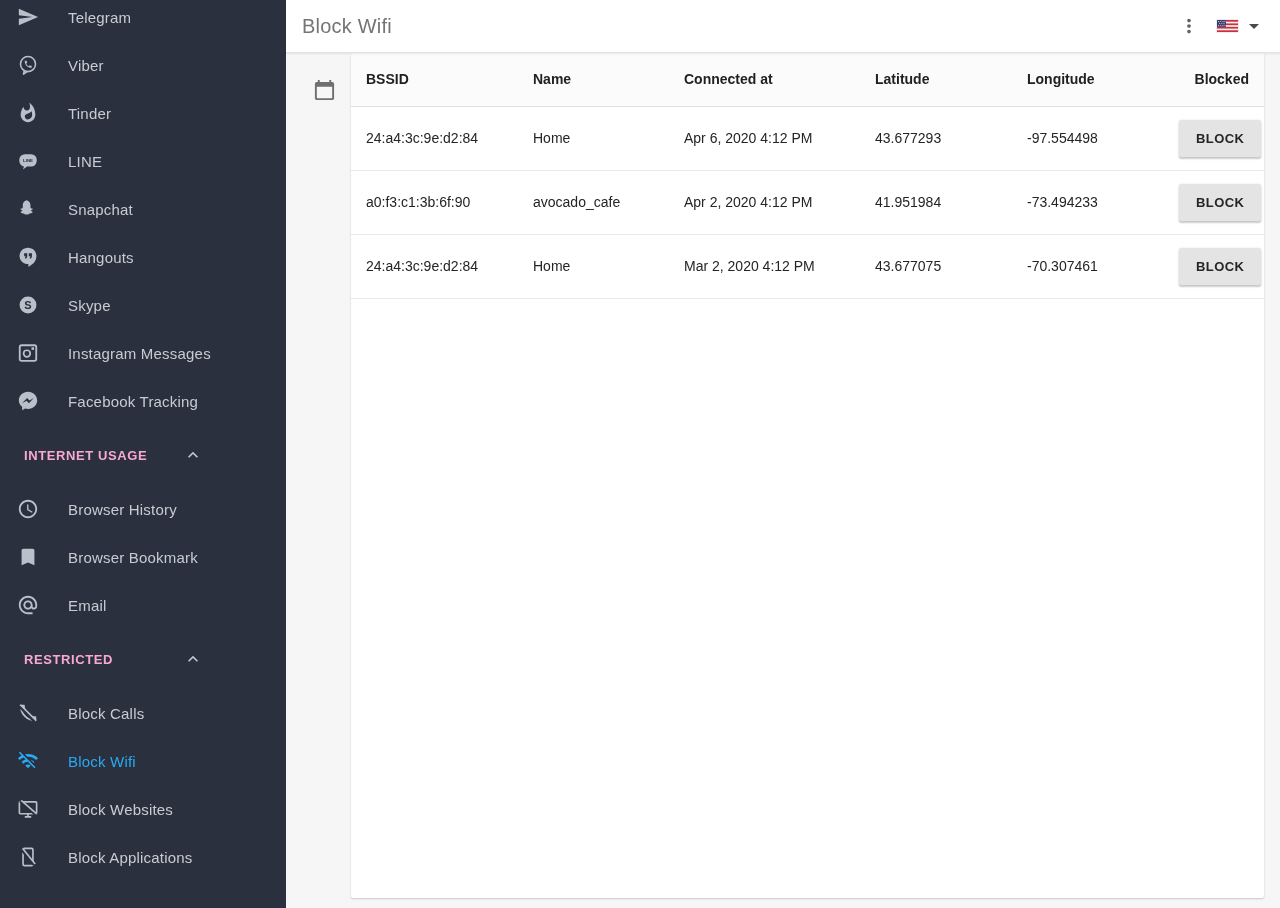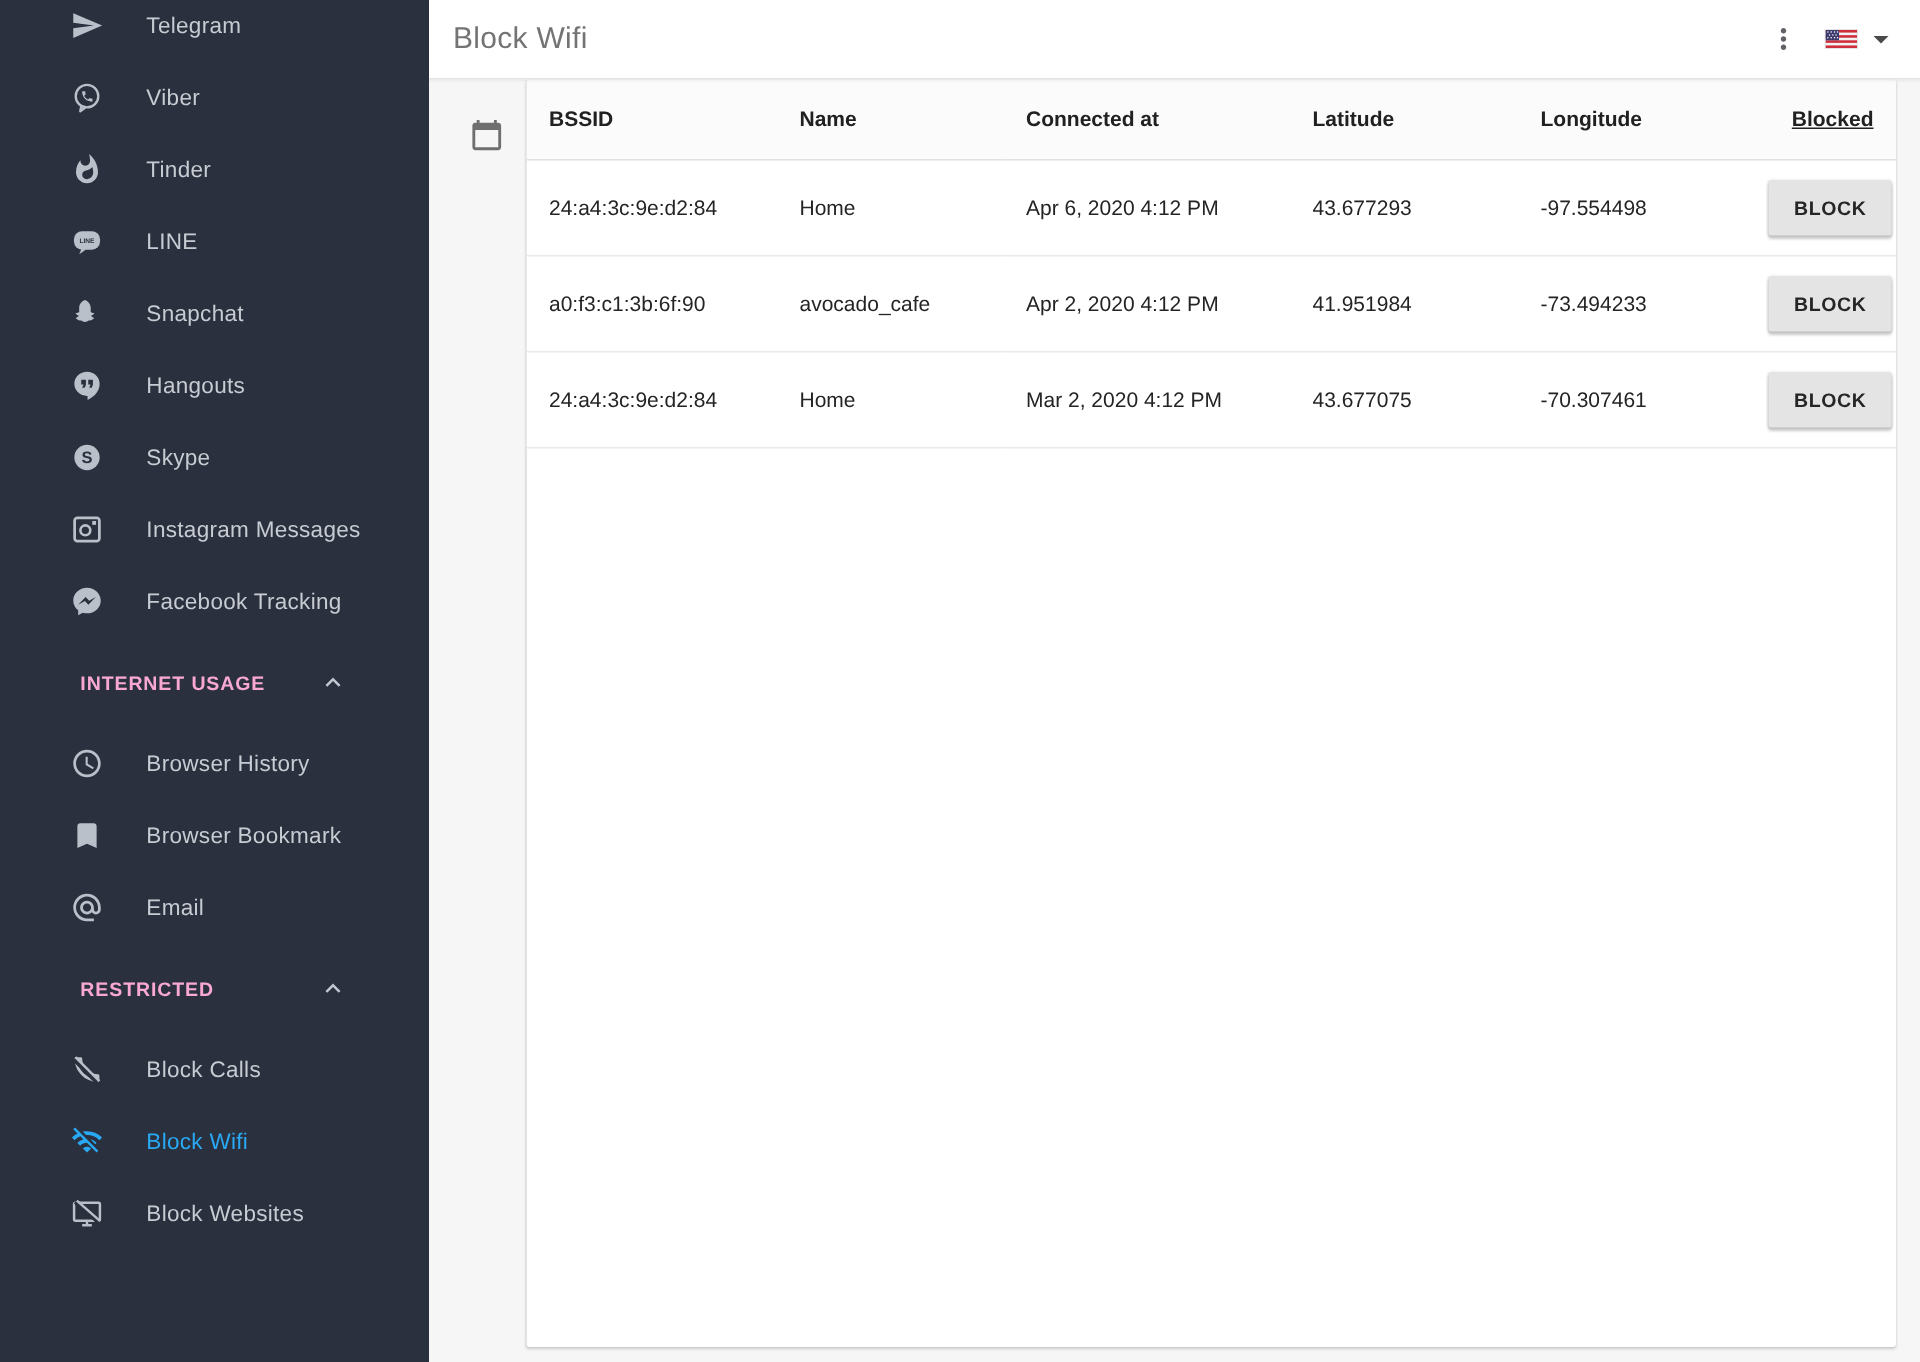--- a/index.html
+++ b/index.html
@@ -2,21 +2,21 @@
 <html><head>
 <meta charset="utf-8">
 <style>
   * { margin:0; padding:0; box-sizing:border-box; }
   html,body { width:1280px; height:908px; overflow:hidden; background:#fff;
               font-family:"Liberation Sans", sans-serif; }
   .app { display:flex; width:1280px; height:908px; }
 
   
   .sidebar { width:286px; min-width:286px; background:#2a303d; display:flex;
-             flex-direction:column; overflow:hidden;align-items:center; }
+             flex-direction:row; overflow:hidden; }
   .nav { margin-top:-7px; }
   .nav-item { display:flex; align-items:center; height:48px; padding:0 16px;
               cursor:pointer; }
   .nav-item .ic { width:24px; height:24px; margin-right:28px; color:#b9c0ca;
                   display:flex; align-items:center; justify-content:center; flex:0 0 24px; }
   .nav-item .ic svg { width:22px; height:22px; display:block; }
   .nav-item .lbl { font-size:15px; color:#c7ccd3; letter-spacing:.2px; white-space:nowrap; }
   .nav-item.active .ic, .nav-item.active .lbl { color:#29a9f3; }
   .nav-section { display:flex; align-items:center; justify-content:space-between;
                  height:48px; padding:0 24px; margin:6px 0; cursor:pointer; }
@@ -50,21 +50,21 @@
   .cal-btn { background:none; border:none; padding:0; cursor:pointer; color:#6f6f6f; }
   .cal-btn svg { width:23px; height:23px; display:block; }
 
   .card { flex:1; margin:0 16px 10px 15px; background:#fff; border-radius:2px;
           box-shadow:0 1px 2px rgba(0,0,0,.18), 0 0 1px rgba(0,0,0,.1);
           overflow:hidden; }
   table { width:100%; border-collapse:collapse; table-layout:fixed; }
   thead th { height:53px; background:#fbfbfb; text-align:left; font-size:14px;
              font-weight:bold; color:#212121; padding-left:15px;
              border-bottom:1px solid #e0e0e0; }
-  thead th.col-blocked { text-align:right; padding-right:15px;text-decoration:underline; }
+  thead th.col-blocked { text-align:right; padding-right:15px; }
   tbody td { height:64px; font-size:14px; color:#242424; padding-left:15px;
              border-bottom:1px solid #e9e9e9; background:#fff; }
   tbody td.cell-action { text-align:right; padding-right:14px; }
   .block-btn { background:#e4e4e4; border:none; border-radius:2px;
                padding:11px 17px; font-size:13px; font-weight:bold;
                letter-spacing:.4px; color:#262626; cursor:pointer;
                font-family:"Liberation Sans", sans-serif;
                box-shadow:0 2px 2px rgba(0,0,0,.2), 0 0 2px rgba(0,0,0,.12); }
 </style>
 </head>
@@ -237,20 +237,30 @@
           <svg viewBox="0 0 24 24">
               <rect x="2.6" y="4.2" width="18.8" height="13" rx="1" fill="none" stroke="currentColor" stroke-width="1.8"></rect>
               <path d="M8.5 20.6h7M12 17.2v3.4" stroke="currentColor" stroke-width="1.8" fill="none"></path>
               <line x1="3.6" y1="3.4" x2="20.4" y2="18.2" stroke="#2a303d" stroke-width="3.4"></line>
               <line x1="4.6" y1="2.6" x2="21.4" y2="17.4" stroke="currentColor" stroke-width="1.8"></line>
             </svg>
         </span>
         <span class="lbl">Block Websites</span>
       </div>
 
+      <div class="nav-item">
+        <span class="ic">
+          <svg viewBox="0 0 24 24">
+              <rect x="6.6" y="2.6" width="10.8" height="18.8" rx="1.5" fill="none" stroke="currentColor" stroke-width="1.8"></rect>
+              <line x1="5.2" y1="3.8" x2="18.8" y2="20.6" stroke="#2a303d" stroke-width="3.4"></line>
+              <line x1="6.2" y1="2.8" x2="19.8" y2="19.6" stroke="currentColor" stroke-width="1.8"></line>
+            </svg>
+        </span>
+        <span class="lbl">Block Applications</span>
+      </div>
 
     </nav>
     <div class="sidebar-spacer"></div>
     <div class="sidebar-divider"></div>
   </aside>
 
   <main class="main">
 
     <header class="topbar">
       <h1>Block Wifi</h1>

